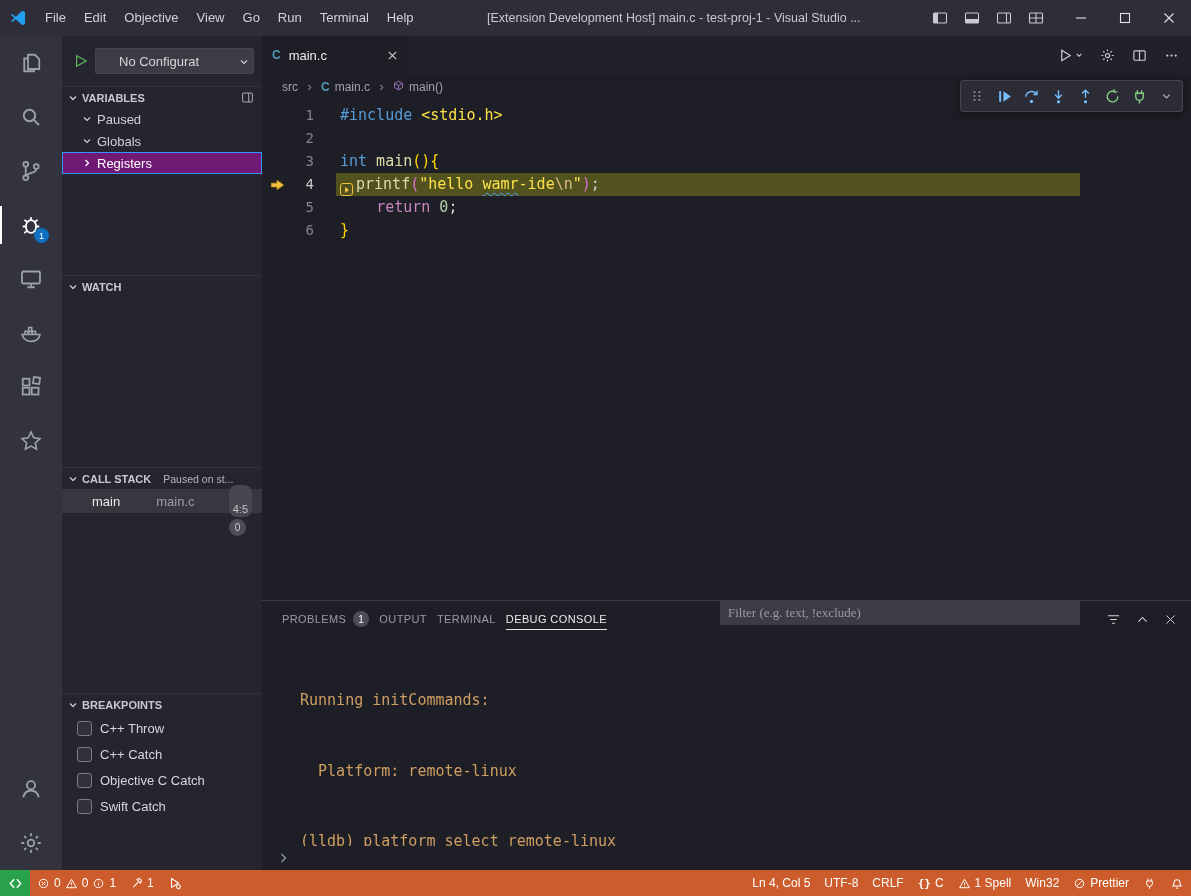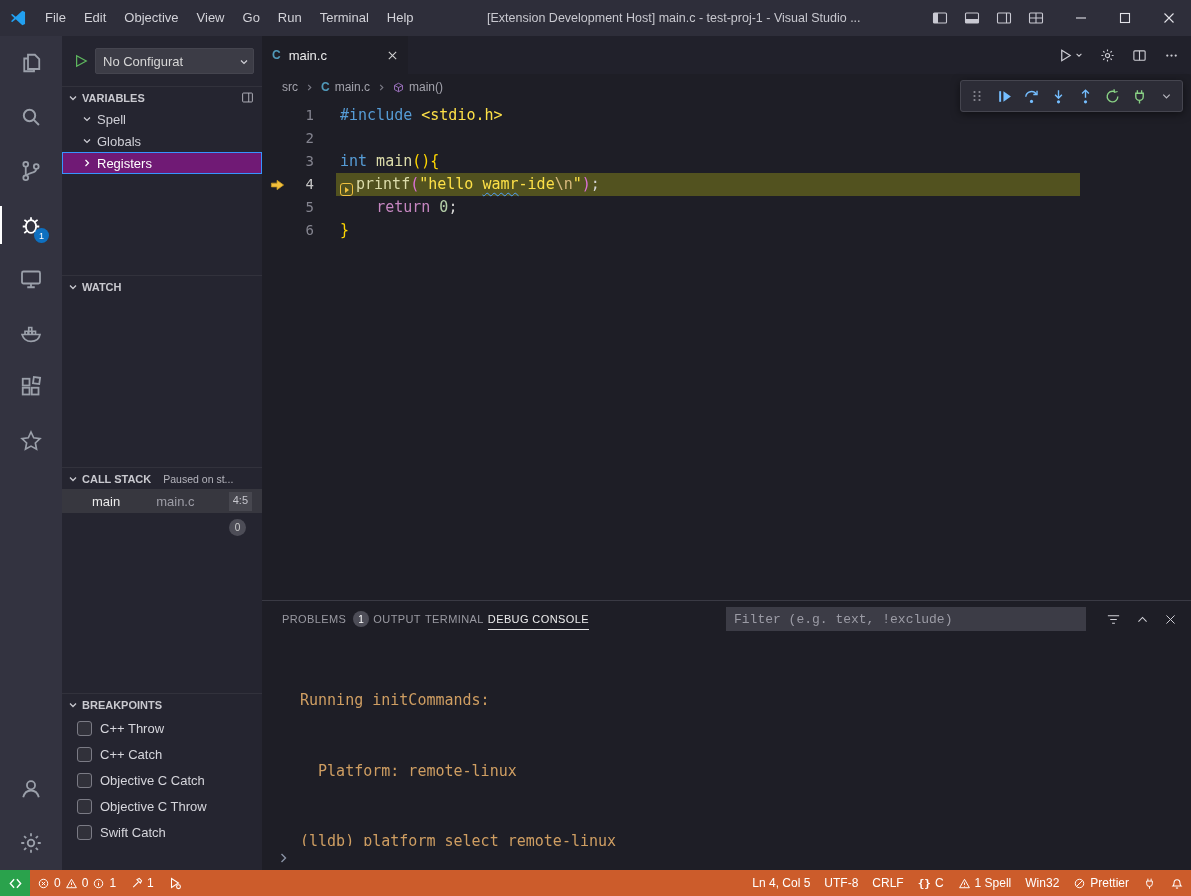--- a/index.html
+++ b/index.html
@@ -27,48 +27,48 @@
   .act.active{color:#ffffff}
   .act.active::before{content:"";position:absolute;left:0;top:8px;bottom:8px;width:2px;background:#fff}
   .abadge{position:absolute;right:13px;bottom:9px;min-width:15px;height:15px;border-radius:8px;background:#0e70c0;color:#fff;
           font-size:9px;display:flex;align-items:center;justify-content:center;padding:0 3px}
   .act-spacer{flex:1}
 
   
   .sidebar{width:200px;background:#252530;flex:none;display:flex;flex-direction:column;overflow:hidden}
   .sb-toolbar{height:50px;display:flex;align-items:center;padding:0 8px 0 12px;gap:7px;flex:none}
   .cfg-select{flex:1;height:26px;background:#3c3c46;border:1px solid #45454f;border-radius:2px;display:flex;align-items:center;
-              padding:0 18px 0 7px;color:#d6d6d6;position:relative;overflow:hidden;white-space:nowrap}
+              padding:0 18px 0 23px;color:#d6d6d6;position:relative;overflow:hidden;white-space:nowrap}
   .cfg-select .chevd{position:absolute;right:4px;top:8px}
   .sec-h{height:22px;display:flex;align-items:center;gap:4px;padding:0 8px 0 6px;font-weight:bold;font-size:11px;color:#c9c9cf;
          border-top:1px solid #32323c;flex:none}
   .sec-h .right-ic{margin-left:auto;color:#bdbdc6}
   .sec-status{font-weight:normal;font-size:10.5px;color:#b5b5bd;margin-left:8px;white-space:nowrap}
   .tree-row{height:22px;display:flex;align-items:center;gap:5px;padding-left:20px;color:#cfcfd6;flex:none}
   .tree-row.sel{background:#701a75;outline:1px solid #3794ff;outline-offset:-1px;color:#fff}
   .filler{flex:none}
   .frame-row{height:24px;background:#37373f;display:flex;align-items:center;padding:0 10px 0 30px;color:#eaeaea;flex:none}
   .frame-file{color:#9d9da6;margin-left:36px}
-  .frame-pos{margin-left:auto;background:#47474f;border-radius:0;padding:0 4px;height:19px;line-height:16px;font-size:11px;color:#c6c6cd}
+  .frame-pos{margin-left:auto;background:#47474f;border-radius:8px;padding:16px 4px;height:31px;line-height:16px;font-size:11px;color:#c6c6cd}
   .cs-badge{align-self:flex-end;margin:6px 16px 0 0;width:17px;height:17px;border-radius:50%;background:#4d4d57;color:#cfcfcf;
             font-size:10px;display:flex;align-items:center;justify-content:center;flex:none}
   .bp-row{height:26px;display:flex;align-items:center;gap:8px;padding-left:15px;flex:none;color:#d6d6dc}
   .cb{width:15px;height:15px;border:1px solid #7b7b85;background:#31313a;border-radius:3px;flex:none}
 
   
   .editor-col{flex:1;min-width:0;display:flex;flex-direction:column;background:#1e1e26;position:relative}
   .tabbar{height:38px;background:#21212b;display:flex;flex:none;position:relative}
   .tab{width:146px;background:#1e1e26;display:flex;align-items:center;gap:8px;padding:0 10px;color:#ececec}
   .tab-close{margin-left:auto;color:#d0d0d0}
   .file-c{color:#519aba;font-weight:bold;font-size:12px;font-family:"Liberation Sans",sans-serif}
   .ed-actions{position:absolute;right:12px;top:0;height:38px;display:flex;align-items:center;gap:17px;color:#cdcdd4}
   .runwrap{display:flex;align-items:center;gap:2px}
 
   .breadcrumbs{height:26px;display:flex;align-items:center;gap:7px;padding-left:20px;color:#a3a3ac;font-size:12px;flex:none}
-  .crumb{display:flex;align-items:center;gap:5px}
+  .crumb{display:flex;gap:5px}
   .crumb-sep{color:#7c7c86}
   .sym-ic{color:#b180d7}
 
   .code-area{flex:1;font-family:"DejaVu Sans Mono",monospace;font-size:15px;line-height:23px;padding-top:4px;color:#d4d4d4;position:relative;overflow:hidden}
   .code-line{display:flex;height:23px;position:relative;white-space:pre}
   .glyph{width:30px;flex:none;display:flex;align-items:center;justify-content:center;z-index:1}
   .lnum{width:22px;flex:none;text-align:right;color:#84848f;font-size:14px;z-index:1}
   .current .lnum{color:#c6c6c6}
   .ltext{padding-left:26px;z-index:1;display:flex;align-items:flex-end}
   .hl{position:absolute;left:74px;top:0;width:744px;height:23px;background:#52521f;z-index:0}
@@ -86,27 +86,27 @@
   .bp-marker{width:13px;height:13px;border:1.5px solid #f0c040;border-radius:3px;margin-right:3px;display:inline-flex;align-items:center;justify-content:center;flex:none}
   .bp-marker i{width:0;height:0;border-left:4px solid #f0c040;border-top:3px solid transparent;border-bottom:3px solid transparent}
 
   
   .dbg-toolbar{position:absolute;top:44px;right:8px;height:32px;background:#2c2c36;border:1px solid #45454f;border-radius:3px;
                box-shadow:0 2px 8px rgba(0,0,0,.5);display:flex;align-items:center;padding:0 3px;gap:1px;z-index:6}
   .dbtn{width:26px;height:26px;display:flex;align-items:center;justify-content:center}
 
   
   .panel{height:270px;border-top:1px solid #3a3a44;display:flex;flex-direction:column;flex:none}
-  .panel-head{height:36px;display:flex;align-items:center;padding:0 14px 0 20px;gap:4px;flex:none}
+  .panel-head{height:36px;display:flex;padding:0 14px 0 20px;gap:10px;flex:none}
   .ptab{position:relative;height:36px;display:flex;align-items:center;gap:7px;font-size:11px;letter-spacing:.4px;color:#9a9aa2}
   .ptab.active{color:#ececec}
   .ptab.active::after{content:"";position:absolute;left:0;right:0;bottom:7px;height:1px;background:#e7e7e7}
   .pbadge{background:#4d4d57;border-radius:50%;min-width:16px;height:16px;font-size:10px;color:#fff;display:flex;align-items:center;justify-content:center}
   .filter{margin-left:auto;width:360px;height:24px;background:#3c3c46;border:none;outline:none;color:#e0e0e0;font-size:13px;
-          padding:3px 8px;font-family:Liberation Mono, monospace}
+          padding:3px 8px;font-family:Liberation Serif, serif}
   .filter::placeholder{color:#9b9ba5}
   .panel-icons{display:flex;align-items:center;gap:15px;margin-left:16px;color:#d2d2d8}
   .console{flex:1;font-family:"DejaVu Sans Mono",monospace;font-size:15px;line-height:23.5px;padding:5px 0 0 38px;color:#cf9e62;white-space:pre;overflow:hidden}
   .console-prompt{height:24px;display:flex;align-items:center;padding-left:16px;flex:none;color:#8a93a5}
 
   
   .statusbar{height:26px;background:#cc5c2b;display:flex;align-items:center;color:#fff;font-size:12px;flex:none}
   .remote{width:30px;height:26px;background:#2aa24c;display:flex;align-items:center;justify-content:center;flex:none}
   .st{display:flex;align-items:center;gap:4px;padding:0 7px;height:26px;white-space:nowrap}
   .st-right{margin-left:auto;display:flex;align-items:flex-start}
@@ -273,21 +273,21 @@
         <svg width="13" height="13" viewBox="0 0 16 16" fill="none" stroke="currentColor" stroke-width="1.1">
             <rect x="2" y="2.5" width="12" height="11" rx="1"></rect>
             <path d="M9.5 2.5v11"></path>
           </svg>
         </span>
     </div>
     <div class="tree-row">
       <svg width="10" height="10" viewBox="0 0 10 10">
           <path d="M2 3.5l3 3 3-3" fill="none" stroke="#cfcfd6" stroke-width="1.2"></path>
         </svg>
-      <span>Spell</span>
+      <span>Paused</span>
     </div>
     <div class="tree-row">
       <svg width="10" height="10" viewBox="0 0 10 10">
           <path d="M2 3.5l3 3 3-3" fill="none" stroke="#cfcfd6" stroke-width="1.2"></path>
         </svg>
       <span>Globals</span>
     </div>
     <div class="tree-row sel">
       <svg width="10" height="10" viewBox="0 0 10 10">
           <path d="M3.5 2l3 3-3 3" fill="none" stroke="#ffffff" stroke-width="1.2"></path>
@@ -329,24 +329,20 @@
         <span class="cb"></span>
         <span>C++ Throw</span>
       </div>
     <div class="bp-row">
         <span class="cb"></span>
         <span>C++ Catch</span>
       </div>
     <div class="bp-row">
         <span class="cb"></span>
         <span>Objective C Catch</span>
-      </div>
-    <div class="bp-row">
-        <span class="cb"></span>
-        <span>Objective C Throw</span>
       </div>
     <div class="bp-row">
         <span class="cb"></span>
         <span>Swift Catch</span>
       </div>
   </div>
 
   <div class="editor-col">
 
     <div class="tabbar">

